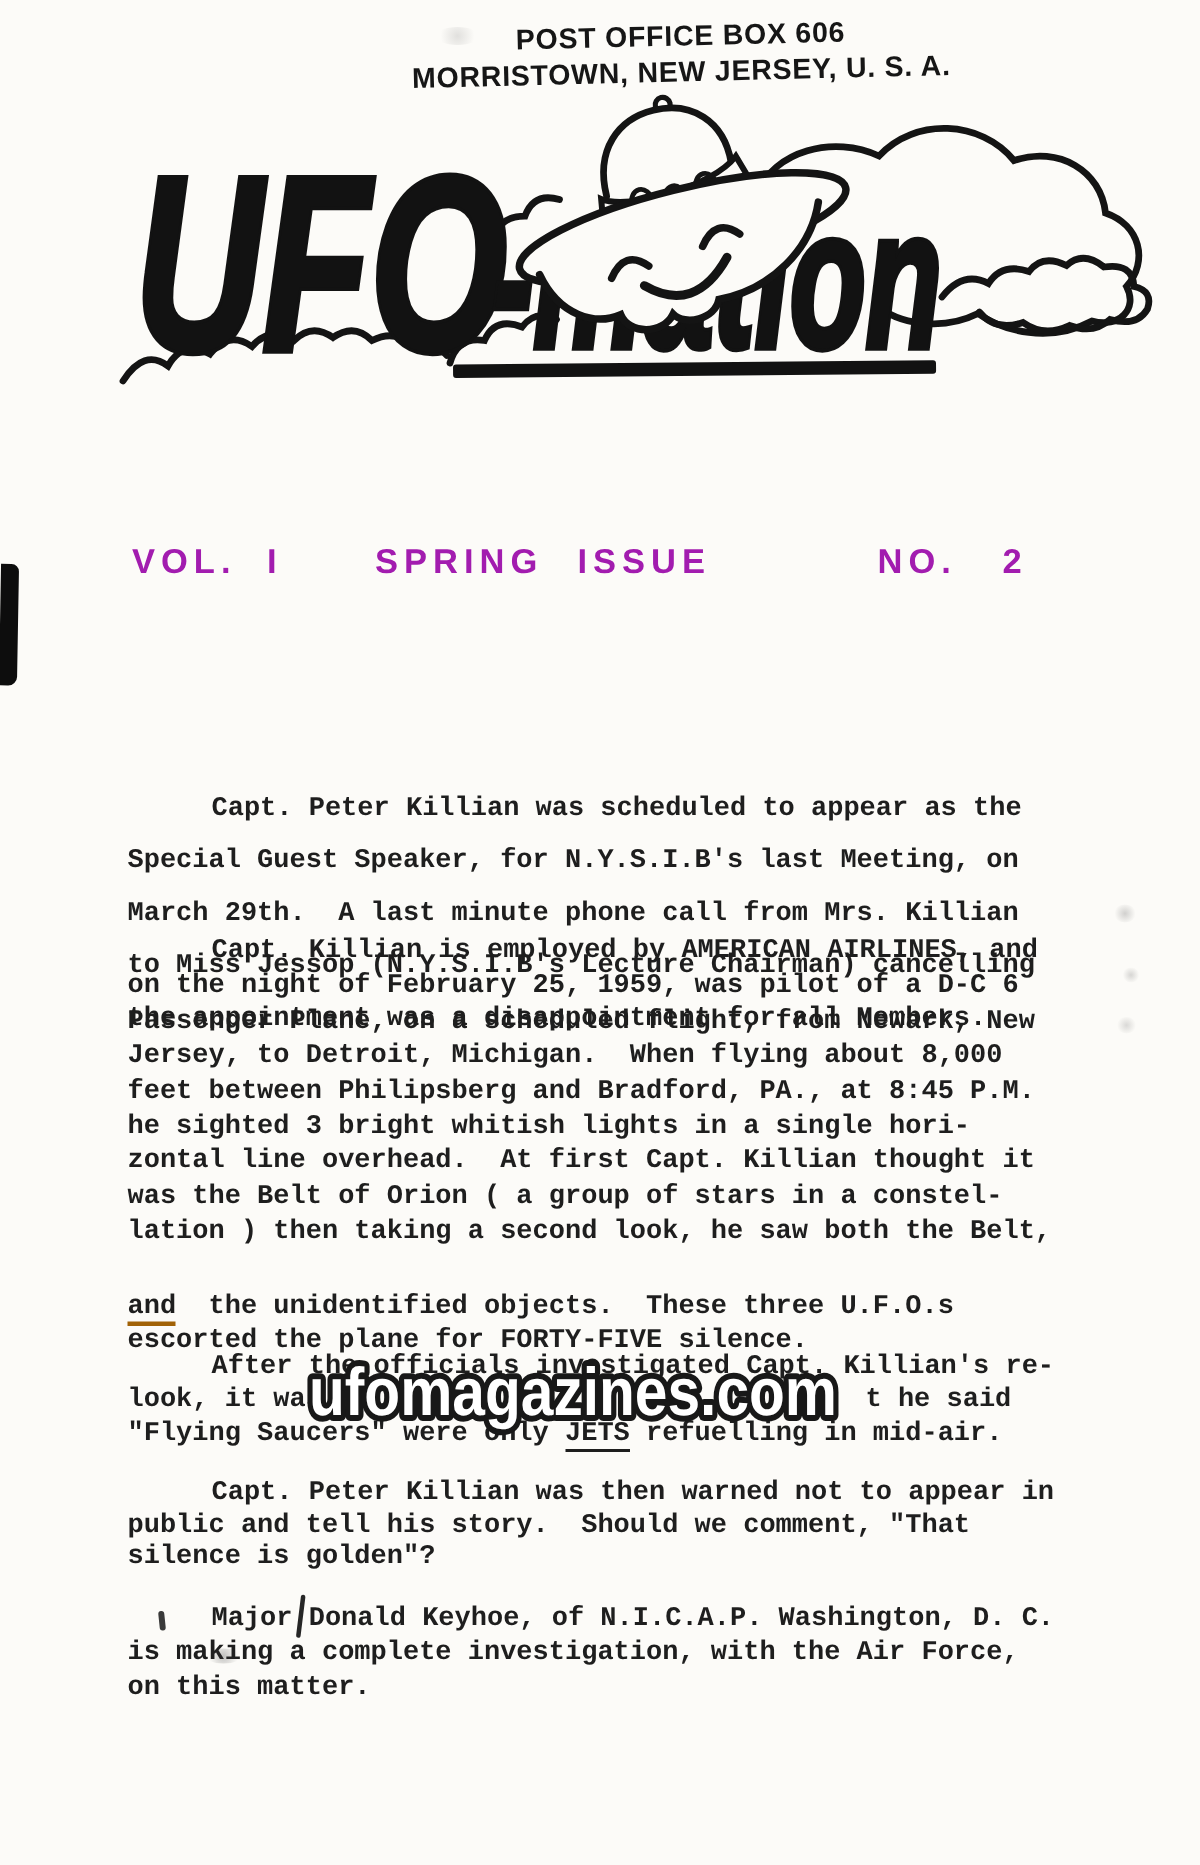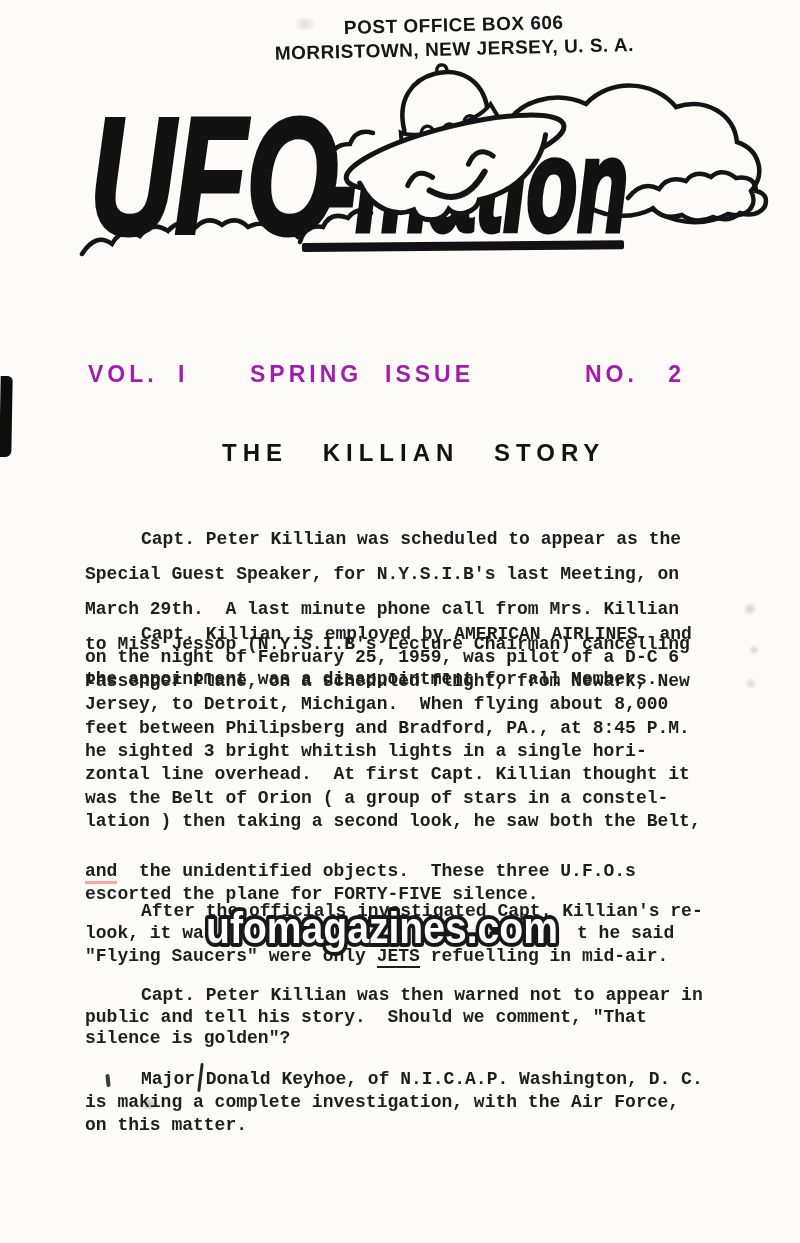--- a/index.html
+++ b/index.html
@@ -42,21 +42,21 @@
   .p1{top:522px;line-height:35px;text-indent:56px;}
   .p2a{top:623px;line-height:23.4px;text-indent:56px;}
   .p2-l10{top:860px;line-height:23px;}
   .p2-l11{top:883px;line-height:23px;}
   .p3-l1{top:900px;line-height:22px;text-indent:56px;}
   .p3-l2{top:922px;line-height:22px;}
   .p3-l2 .gap-right{position:absolute;left:492px;top:0;}
   .p3-l3{top:945px;line-height:22px;}
   .p4{top:985px;line-height:21.5px;text-indent:56px;}
   .p5{top:1068px;line-height:23px;text-indent:56px;}
-  .u-word{border-bottom:3px solid #fca5a5;padding-bottom:0px;}
+  .u-word{border-bottom:3px solid #a16207;padding-bottom:0px;}
   .u-word2{border-bottom:2px solid #1e1e1e;}
   
   .watermark{position:absolute;left:198px;top:896px;width:380px;height:66px;}
   .watermark text{
     font-family:"Liberation Sans",sans-serif;font-weight:bold;
     fill:#ffffff;stroke:#181818;stroke-width:8px;paint-order:stroke;
     stroke-linejoin:round;
   }
   
   .bar-left{
@@ -128,21 +128,20 @@
     </g>
   </svg>
 
   <div class="issue-row">
     <span class="iss-vol">VOL. I</span>
     <span class="iss-season">SPRING</span>
     <span class="iss-word">ISSUE</span>
     <span class="iss-no">NO. 2</span>
   </div>
 
-  <div class="article-title">THE KILLIAN STORY</div>
 
   <div class="tw p1">Capt. Peter Killian was scheduled to appear as the
 Special Guest Speaker, for N.Y.S.I.B's last Meeting, on
 March 29th.  A last minute phone call from Mrs. Killian
 to Miss Jessop (N.Y.S.I.B's Lecture Chairman) cancelling
 the appointment was a disappointment for all Members.</div>
 
   <div class="tw p2a">Capt. Killian is employed by AMERICAN AIRLINES, and
 on the night of February 25, 1959, was pilot of a D-C 6
 Passenger Plane, on a scheduled flight, from Newark, New

